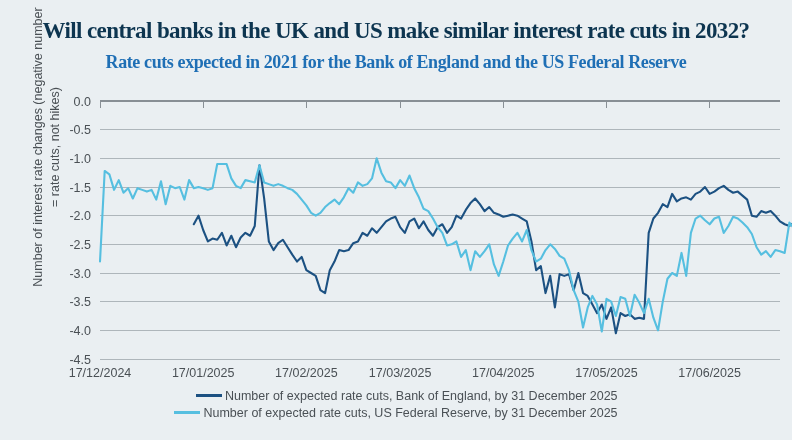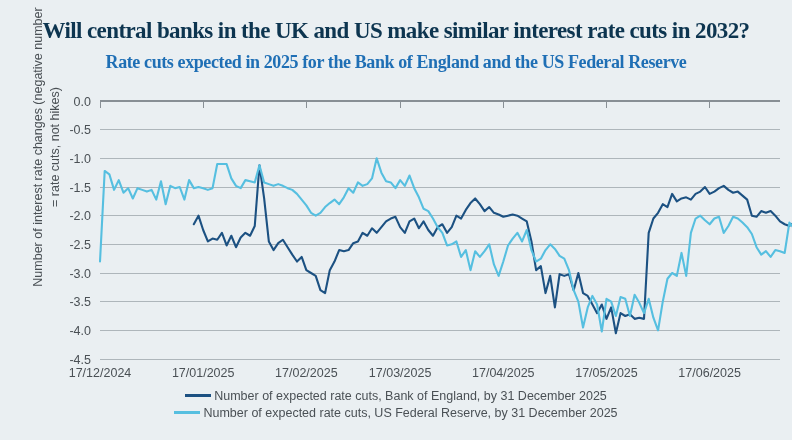--- a/index.html
+++ b/index.html
@@ -71,21 +71,21 @@
   .legend {
     position: absolute;
     left: 0;
     top: 388px;
     width: 792px;
     text-align: center;
   }
   .legend-row {
     display: inline-block;
     white-space: nowrap;
-    text-align: center;
+    text-align: right;
   }
   .legend-item {
     display: block;
     height: 17px;
     line-height: 17px;
     font-size: 12.5px;
     color: #4a5055;
     white-space: nowrap;
   }
   .swatch {
@@ -98,21 +98,21 @@
   }
   .sw-boe { background: #1c5182; }
   .sw-fed { background: #56bfe0; }
 </style>
 </head>
 <body>
 
 <div id="root">
 
   <div class="title">Will central banks in the UK and US make similar interest rate cuts in 2032?</div>
-  <div class="subtitle">Rate cuts expected in 2025 for the Bank of England and the US Federal Reserve</div>
+  <div class="subtitle">Rate cuts expected in 2021 for the Bank of England and the US Federal Reserve</div>
 
   <div class="ylabel">Number of interest rate changes (negative number = rate cuts, not hikes)</div>
 
   <div class="plot-wrap">
     <svg id="chart-svg" width="792" height="440">
         <line x1="100" x2="780" y1="101" y2="101" stroke="#888f95" stroke-width="1.4" shape-rendering="crispEdges" opacity="1"></line>
         <text x="91" y="105.5" text-anchor="end" class="ytick">0.0</text>
         <line x1="100" x2="780" y1="129.66666666666666" y2="129.66666666666666" stroke="#9aa3a9" stroke-width="1" shape-rendering="crispEdges" opacity="0.75"></line>
         <text x="91" y="134.16666666666666" text-anchor="end" class="ytick">-0.5</text>
         <line x1="100" x2="780" y1="158.33333333333331" y2="158.33333333333331" stroke="#9aa3a9" stroke-width="1" shape-rendering="crispEdges" opacity="0.75"></line>

